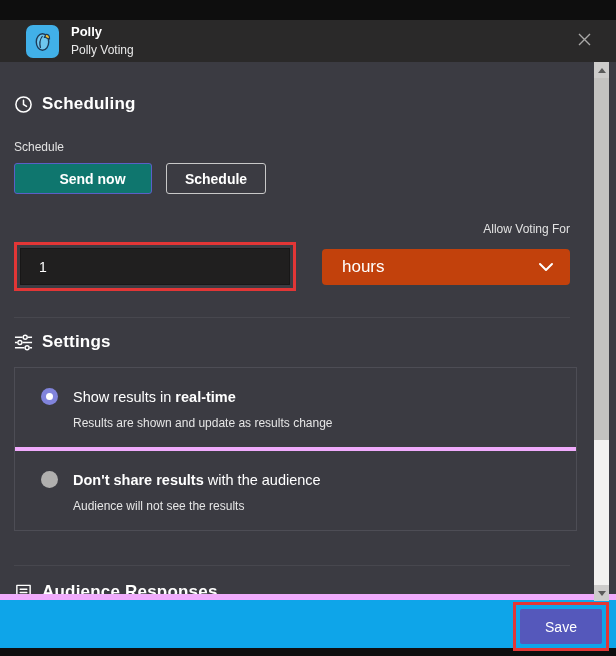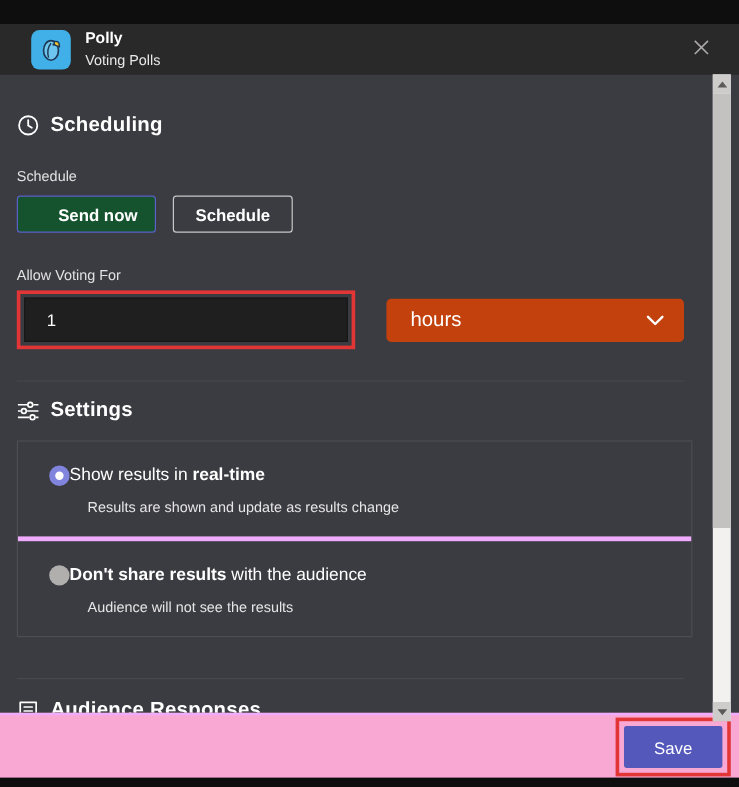--- a/index.html
+++ b/index.html
@@ -19,50 +19,50 @@
   .app-subtitle{color:#e9e9e9;font-size:12px;margin-top:2px;}
   .close-btn{margin-left:auto;margin-right:20px;color:#a9a8a7;font-size:17px;cursor:pointer;line-height:1;padding:4px;}
 
   
   .content{flex:1 1 auto;background:#3b3b42;padding:20px 46px 0 14px;overflow:hidden;position:relative;}
   .section-heading{display:flex;align-items:center;gap:9px;color:#ffffff;font-size:17px;font-weight:bold;letter-spacing:.2px;margin-top:12px;}
   .section-heading svg{flex:0 0 auto;}
   .field-label{color:#e2e2e2;font-size:12px;margin-top:26px;}
   .btn-row{display:flex;gap:14px;margin-top:9px;}
   .btn{font-size:14px;border-radius:3px;height:31px;display:inline-flex;align-items:center;justify-content:center;cursor:pointer;box-sizing:border-box;}
-  .btn-primary{background:#14532d;color:#ffffff;border:1px solid #5b5fc7;width:116px;font-weight:bold;padding-left:19px;}
+  .btn-primary{background:#0f766e;color:#ffffff;border:1px solid #5b5fc7;width:138px;font-weight:bold;padding-left:19px;}
   .btn-outline{background:transparent;color:#ffffff;border:1px solid #c8c8c8;width:100px;font-weight:bold;}
 
   .voting-row{display:flex;align-items:center;margin-top:6px;}
   .red-box{border:3px solid #e23636;padding:3px;width:270px;flex:0 0 auto;}
   .num-input{display:block;width:100%;height:37px;background:#201f1f;border:1px solid #181717;color:#ffffff;
     font-size:14px;padding:0 0 0 18px;box-sizing:border-box;outline:none;font-family:"Liberation Sans",sans-serif;}
   .dropdown{margin-left:26px;width:251px;height:36px;background:#c2410c;border-radius:4px;display:flex;
     align-items:center;padding:0 16px 0 20px;box-sizing:border-box;color:#ffffff;font-size:17px;cursor:pointer;}
   .dropdown .chev{margin-left:auto;}
 
   .divider{border:0;border-top:1px solid #47474e;margin:26px 0 0 0;}
   .mt14{margin-top:14px;}
 
   .settings-box{margin-top:15px;border:1px solid #4d4d55;width:563px;box-sizing:border-box;}
   .option{padding:20px 0 17px 26px;cursor:pointer;}
   .option + .option{border-top:4px solid #f0abfc;}
-  .option-main{display:flex;align-items:flex-start;}
+  .option-main{display:flex;align-items:center;gap:15px;}
   .radio{width:17px;height:17px;border-radius:50%;flex:0 0 auto;position:relative;}
   .radio.selected{background:#8184dc;}
   .radio.selected::after{content:"";position:absolute;left:5px;top:5px;width:7px;height:7px;border-radius:50%;background:#ffffff;}
   .radio.unselected{background:#b0afae;}
   .option-label{color:#ffffff;font-size:14.5px;}
   .option-desc{color:#e6e6e6;font-size:12px;margin:11px 0 0 32px;}
 
   .divider2{border:0;border-top:1px solid #47474e;margin:34px 0 0 0;}
   .audience-heading{margin-top:16px;}
 
   
-  .footer{flex:0 0 auto;height:54px;background:#f9a8d4;border-top:2px solid #f0abfc;position:relative;box-sizing:border-box;}
+  .footer{flex:0 0 auto;height:54px;background:#0ea5e9;border-top:6px solid #f0abfc;position:relative;box-sizing:border-box;}
   .save-red-box{position:absolute;right:7px;top:2px;border:3px solid #e23636;padding:4px;}
   .save-btn{width:82px;height:35px;background:#5558bb;color:#ffffff;font-size:14px;border:none;border-radius:2px;cursor:pointer;
     font-family:"Liberation Sans",sans-serif;}
 
   
   .scrollbar{position:absolute;right:7px;top:42px;width:15px;height:539px;background:#f2f1f0;display:flex;flex-direction:column;}
   .sb-btn{height:16px;background:#cdcccb;display:flex;align-items:center;justify-content:center;flex:0 0 auto;cursor:pointer;}
   .sb-thumb{height:362px;background:#c3c2c0;flex:0 0 auto;cursor:pointer;}
   .tri-up{width:0;height:0;border-left:4px solid transparent;border-right:4px solid transparent;border-bottom:5px solid #5a5a5a;}
   .tri-down{width:0;height:0;border-left:4px solid transparent;border-right:4px solid transparent;border-top:5px solid #5a5a5a;}
@@ -76,21 +76,21 @@
     <div class="app-icon">
       <svg width="26" height="26" viewBox="0 0 26 26">
         <ellipse cx="12.5" cy="14" rx="6.2" ry="8.2" fill="#6ec6ee" stroke="#1d3a57" stroke-width="1.4"></ellipse>
         <path d="M15.5 6.5 Q20 6 19.5 11 Q17 10.5 15 9 Z" fill="#f2c12e" stroke="#1d3a57" stroke-width="1.2"></path>
         <path d="M12.5 8 Q8.5 13 10.5 20" fill="none" stroke="#1d3a57" stroke-width="1.2"></path>
         <circle cx="14.6" cy="9.2" r="0.9" fill="#1d3a57"></circle>
       </svg>
     </div>
     <div class="titles">
       <div class="app-title">Polly</div>
-      <div class="app-subtitle">Voting Polls</div>
+      <div class="app-subtitle">Polly Voting</div>
     </div>
     <div class="close-btn">
       <svg width="15" height="15" viewBox="0 0 15 15">
           <path d="M2 2 L13 13 M13 2 L2 13" stroke="#a9a8a7" stroke-width="1.4"></path>
         </svg>
     </div>
   </div>
 
   <div class="content">
 
@@ -102,21 +102,21 @@
       <span>Scheduling</span>
     </div>
 
     <div class="field-label">Schedule</div>
 
     <div class="btn-row">
       <div class="btn btn-primary">Send now</div>
       <div class="btn btn-outline">Schedule</div>
     </div>
 
-    <div class="field-label" style="margin-top:28px;">Allow Voting For</div>
+    <div class="field-label" style="margin-top:28px;text-align:right;">Allow Voting For</div>
 
     <div class="voting-row">
       <div class="red-box">
         <input class="num-input" type="text" value="1" style="">
       </div>
       <div class="dropdown">
         <span>hours</span>
         <span class="chev">
           <svg width="16" height="10" viewBox="0 0 16 10">
               <path d="M2 2 L8 8 L14 2" fill="none" stroke="#ffffff" stroke-width="2" stroke-linecap="round" stroke-linejoin="round"></path>

